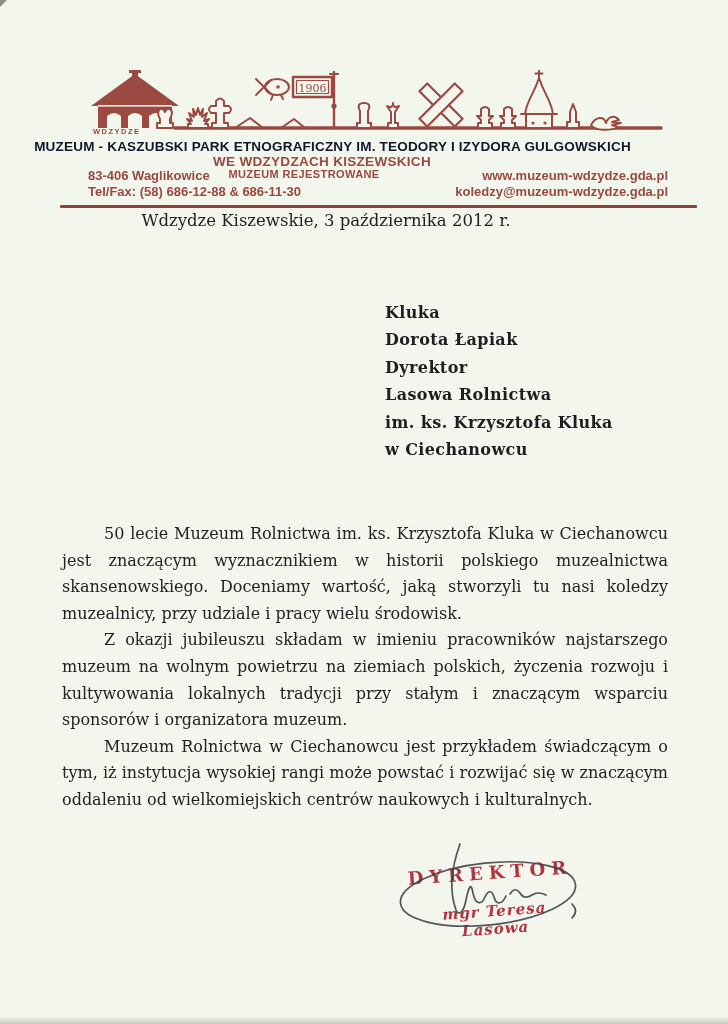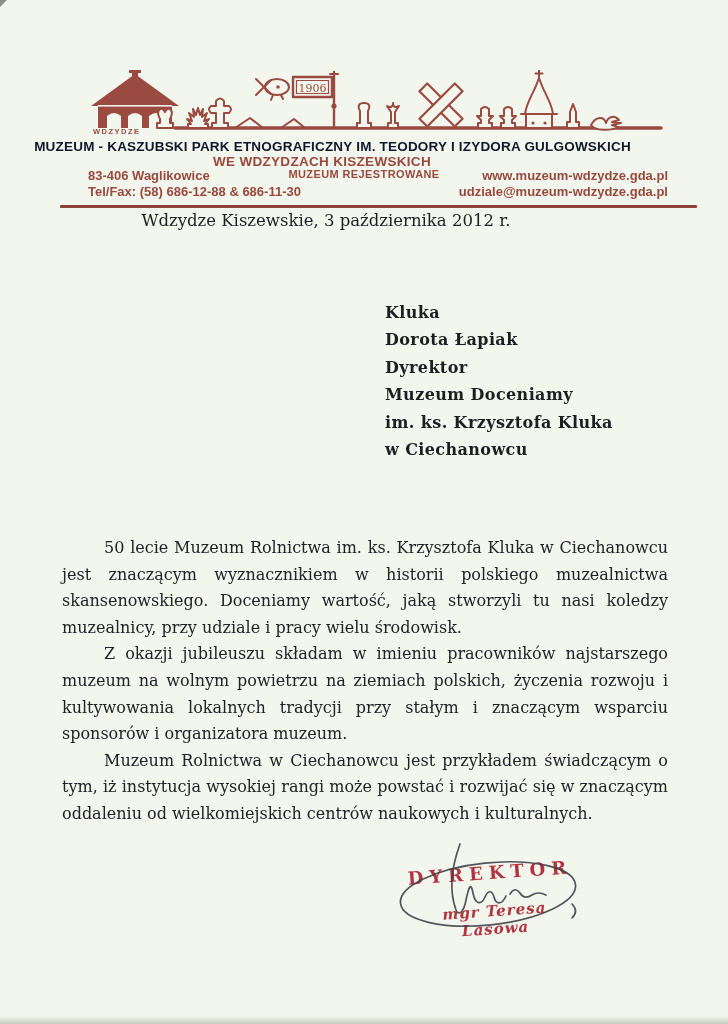--- a/index.html
+++ b/index.html
@@ -14,21 +14,21 @@
     top:139px;left:0;width:665px;text-align:center;
     font-family:"Liberation Sans", sans-serif;font-weight:bold;
     font-size:13.5px;color:#0f172a;letter-spacing:.2px;
   }
   .lh-title2{
     top:154px;left:0;width:644px;text-align:center;
     font-family:"Liberation Sans", sans-serif;font-weight:bold;
     font-size:13.5px;color:#99493f;letter-spacing:.3px;
   }
   .lh-registered{
-    top:168px;left:0;width:728px;text-align:center;
+    top:168px;left:0;width:608px;text-align:center;
     font-family:"Liberation Sans", sans-serif;font-weight:bold;
     font-size:11px;color:#99493f;letter-spacing:.4px;
   }
   .lh-left{
     top:168px;left:88px;
     font-family:"Liberation Sans", sans-serif;font-weight:bold;
     font-size:13px;color:#99493f;line-height:16px;
   }
   .lh-right{
     top:168px;right:60px;text-align:right;
@@ -45,21 +45,20 @@
   }
   .recipient{
     top:299px;left:385px;
     font-size:16px;font-weight:bold;color:#1e1e22;line-height:27.4px;
     letter-spacing:.4px;
   }
   .body-text{
     top:521px;left:62px;width:606px;
     font-size:16px;color:#222226;line-height:26.6px;
     text-align:justify;
-    margin-top:14px;
   }
   .body-text p{margin:0;text-indent:42px;}
   
   .stamp-title{
     top:862px;left:405px;width:170px;text-align:center;
     font-size:18px;font-weight:bold;color:#b23440;
     letter-spacing:6px;transform:rotate(-4deg);
   }
   .stamp-name{
     top:902px;left:415px;width:160px;text-align:center;
@@ -153,32 +152,32 @@
 <div class="abs lh-title2">WE WDZYDZACH KISZEWSKICH</div>
 <div class="abs lh-registered">MUZEUM REJESTROWANE</div>
 
 <div class="abs lh-left">
   <div>83-406 Waglikowice</div>
   <div>Tel/Fax: (58) 686-12-88 &amp; 686-11-30</div>
 </div>
 
 <div class="abs lh-right">
   <div>www.muzeum-wdzydze.gda.pl</div>
-  <div>udziale@muzeum-wdzydze.gda.pl</div>
+  <div>koledzy@muzeum-wdzydze.gda.pl</div>
 </div>
 
 <div class="abs lh-rule"></div>
 
 <div class="abs dateline">Wdzydze Kiszewskie, 3 października 2012 r.</div>
 
 <div class="abs recipient">
   <div>Kluka</div>
   <div>Dorota Łapiak</div>
   <div>Dyrektor</div>
-  <div>Muzeum Doceniamy</div>
+  <div>Lasowa Rolnictwa</div>
   <div>im. ks. Krzysztofa Kluka</div>
   <div>w Ciechanowcu</div>
 </div>
 
 <div class="abs body-text">
   <p>50 lecie Muzeum Rolnictwa im. ks. Krzysztofa Kluka w Ciechanowcu jest znaczącym wyznacznikiem w historii polskiego muzealnictwa skansenowskiego. Doceniamy wartość, jaką stworzyli tu nasi koledzy muzealnicy, przy udziale i pracy wielu środowisk.</p>
   <p>Z okazji jubileuszu składam w imieniu pracowników najstarszego muzeum na wolnym powietrzu na ziemiach polskich, życzenia rozwoju i kultywowania lokalnych tradycji przy stałym i znaczącym wsparciu sponsorów i organizatora muzeum.</p>
   <p>Muzeum Rolnictwa w Ciechanowcu jest przykładem świadczącym o tym, iż instytucja wysokiej rangi może powstać i rozwijać się w znaczącym oddaleniu od wielkomiejskich centrów naukowych i kulturalnych.</p>
 </div>
 

